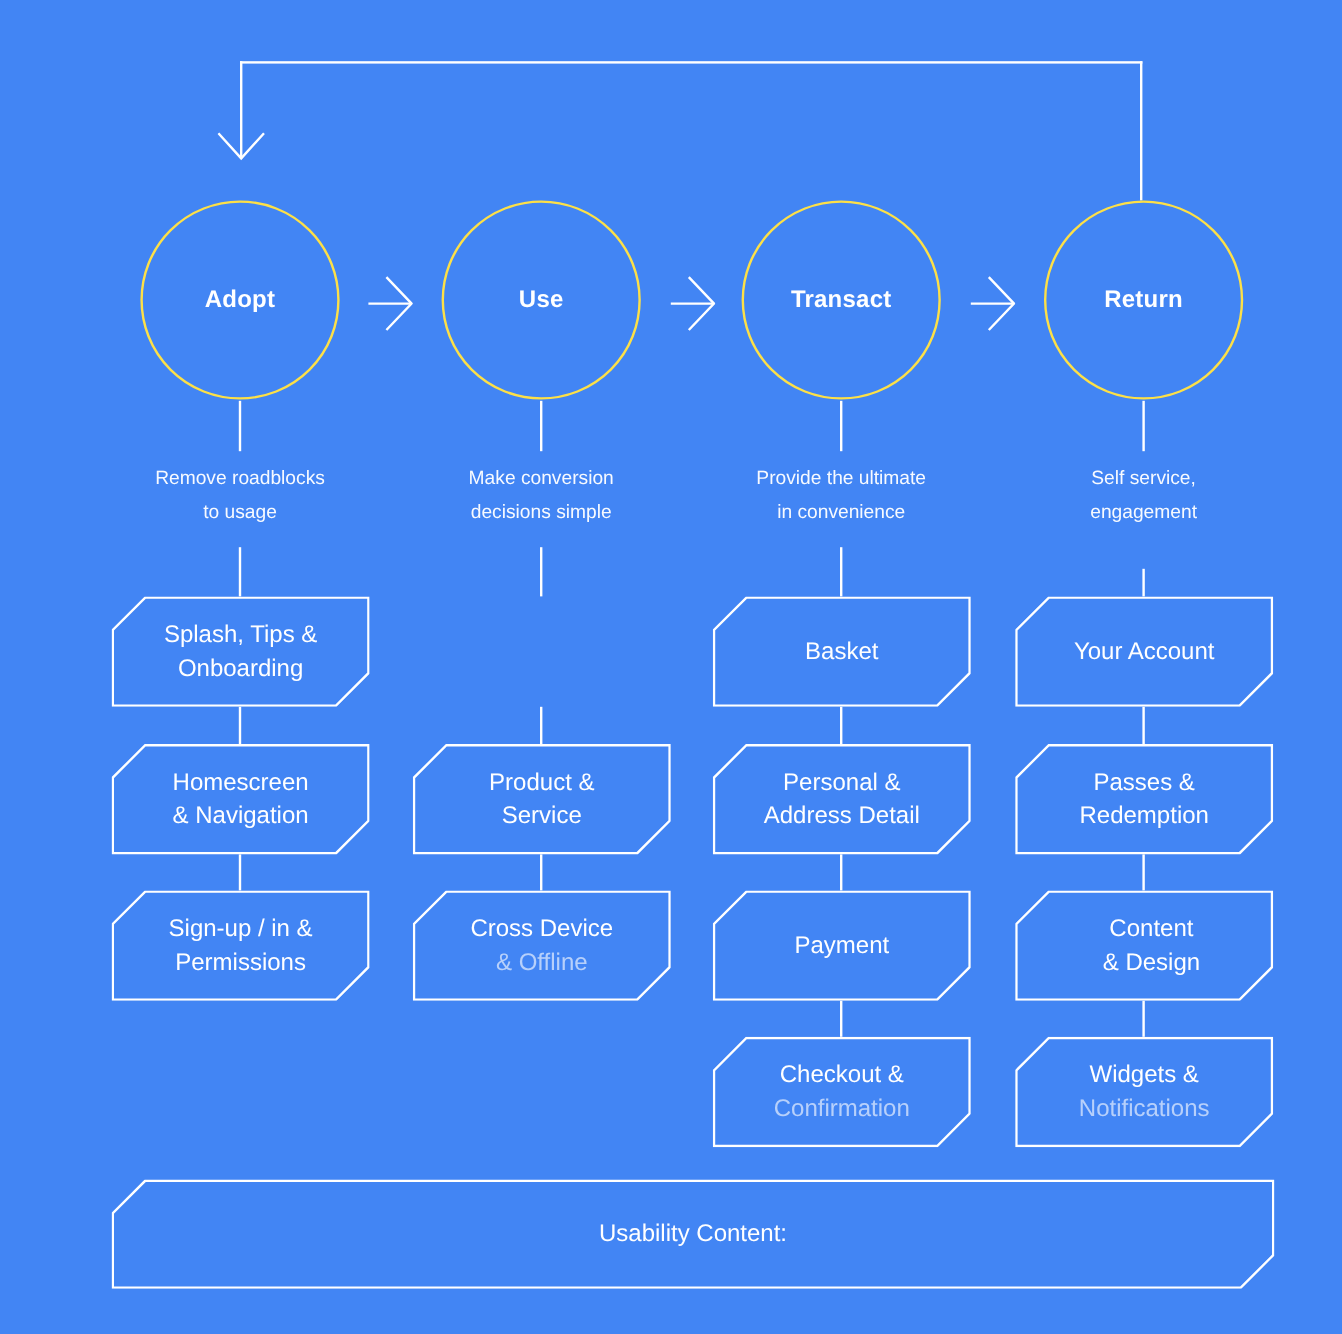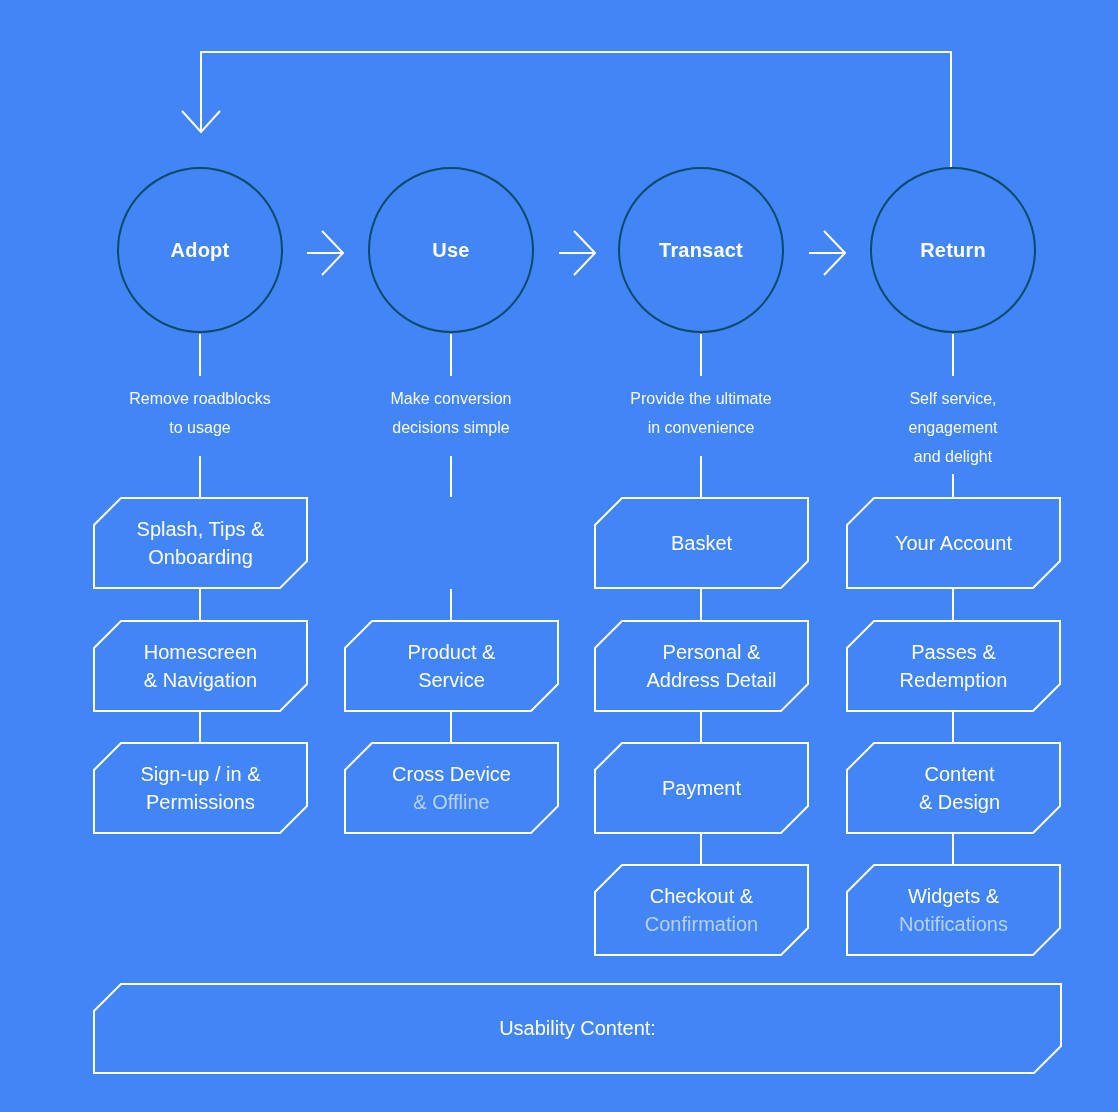--- a/index.html
+++ b/index.html
@@ -5,21 +5,21 @@
   html,body{margin:0;padding:0;background:#4285F4;}
   .canvas{
     position:relative;width:1118px;height:1112px;overflow:hidden;
     background:#4285F4;
     font-family:"Liberation Sans", sans-serif;
     color:#ffffff;
   }
   
   .circle{
     position:absolute;top:167px;width:166px;height:166px;box-sizing:border-box;
-    border:2px solid #0c4a6e;border-radius:50%;
+    border:2px solid #fde047;border-radius:50%;
     display:flex;align-items:center;justify-content:center;
   }
   .circle span{font-size:20px;font-weight:700;letter-spacing:.2px;}
   
   .vline{position:absolute;width:2px;background:#ffffff;}
   .hline{position:absolute;height:2px;background:#ffffff;}
   
   .desc{
     position:absolute;top:384px;width:260px;
     text-align:center;font-size:16px;line-height:29px;
@@ -95,21 +95,20 @@
     <div>Provide the ultimate</div>
     <div>in convenience</div>
   </div>
   <div class="desc" style="left:321px;">
     <div>Make conversion</div>
     <div>decisions simple</div>
   </div>
   <div class="desc" style="left:823px;">
     <div>Self service,</div>
     <div>engagement</div>
-    <div>and delight</div>
   </div>
 
   <div class="vline" style="left:199px;top:456px;height:41px;"></div>
   <div class="vline" style="left:450px;top:456px;height:41px;"></div>
   <div class="vline" style="left:700px;top:456px;height:41px;"></div>
   <div class="vline" style="left:952px;top:474px;height:23px;"></div>
 
   <div class="vline" style="left:199px;top:589px;height:31px;"></div>
   <div class="vline" style="left:199px;top:712px;height:30px;"></div>
 
@@ -172,21 +171,21 @@
   </div>
 
   <div class="box" style="left:594px;top:497px;">
     <svg class="shape" width="215" height="92" viewBox="0 0 215 92">
         <polygon points="28,1 214,1 214,64 187,91 1,91 1,28"></polygon>
       </svg>
     <div class="box-label">
       <span>Basket</span>
     </div>
   </div>
-  <div class="box" style="left:594px;top:620px;padding-left:20px;">
+  <div class="box" style="left:594px;top:620px;">
     <svg class="shape" width="215" height="92" viewBox="0 0 215 92">
         <polygon points="28,1 214,1 214,64 187,91 1,91 1,28"></polygon>
       </svg>
     <div class="box-label">
       <span>Personal &amp;</span>
       <span>Address Detail</span>
     </div>
   </div>
   <div class="box" style="left:594px;top:742px;">
     <svg class="shape" width="215" height="92" viewBox="0 0 215 92">

